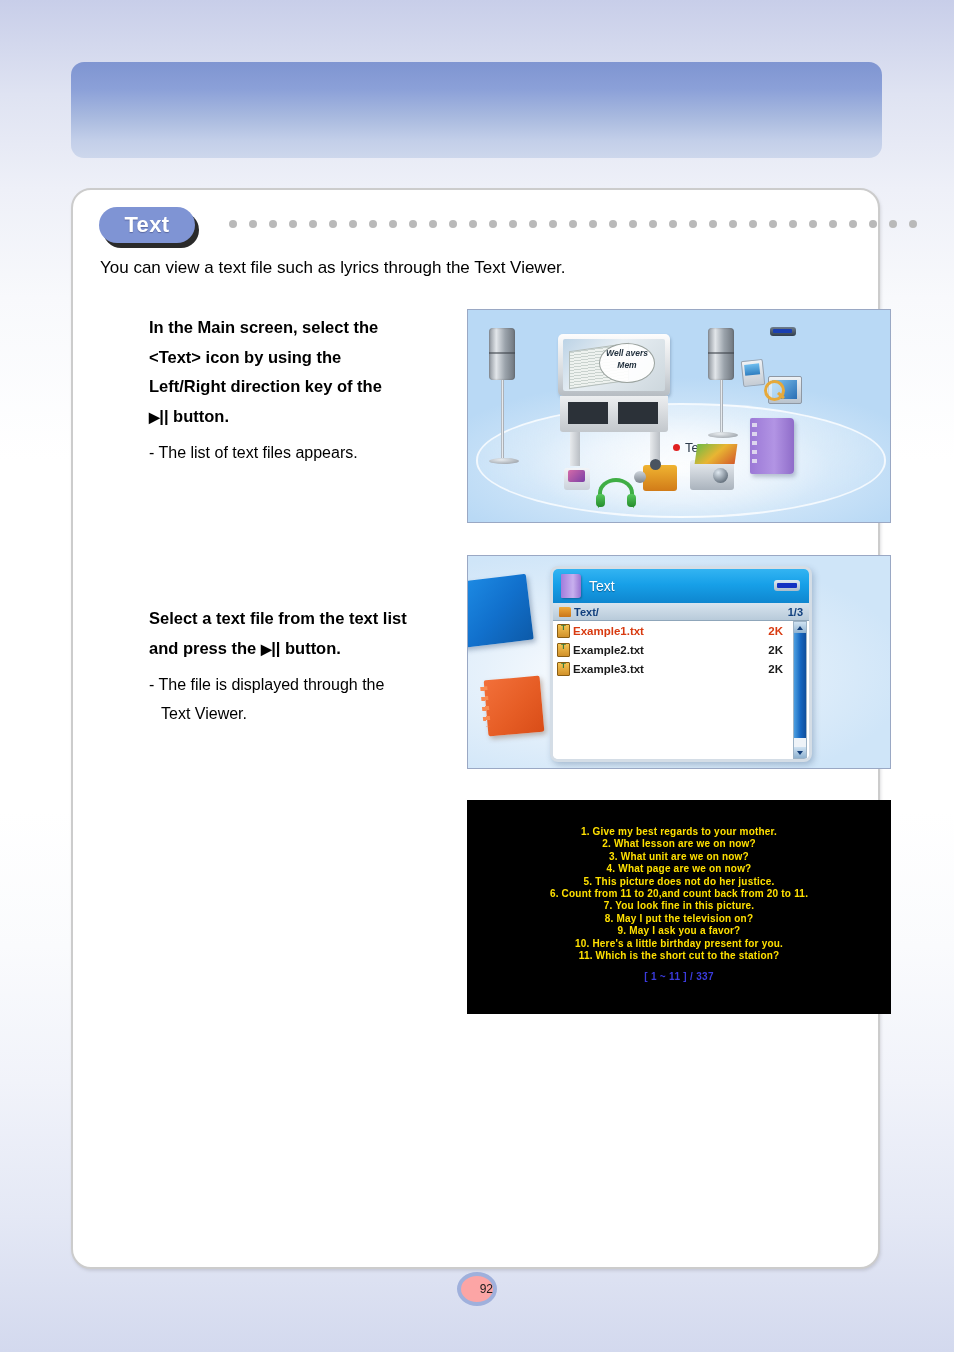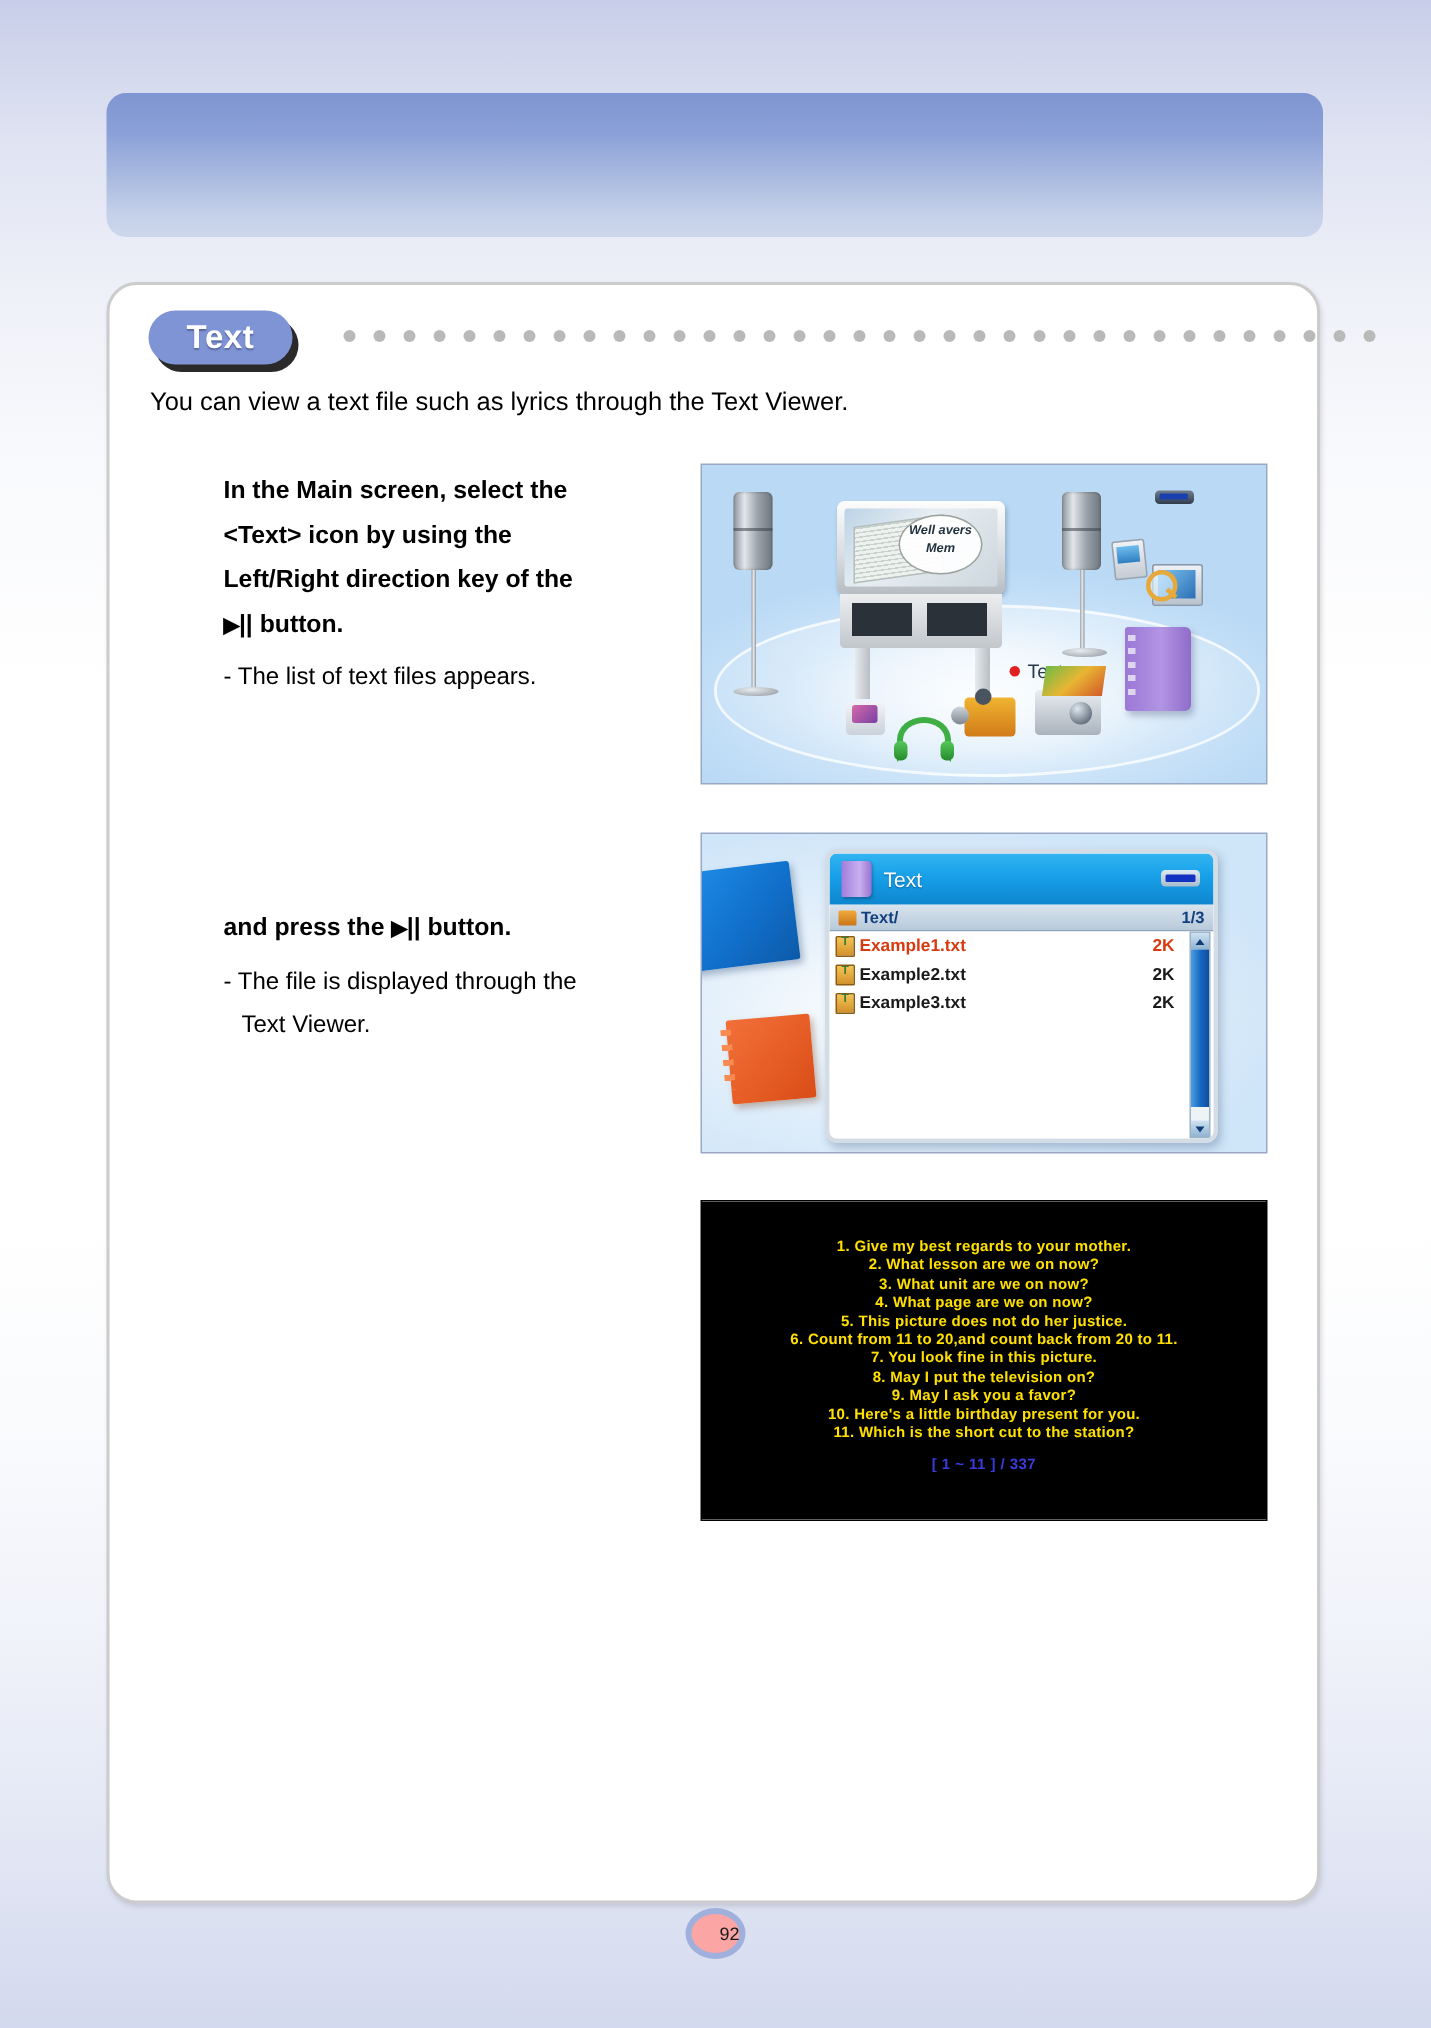--- a/index.html
+++ b/index.html
@@ -141,21 +141,21 @@
   }
   .playsym {
     font-size: 14px;
     letter-spacing: -0.5px;
   }
 
   
   .shot {
     position: absolute;
     left: 394px;
-    width: 378px;
+    width: 424px;
     height: 214px;
     overflow: hidden;
     border: 1px solid #9aa8c4;
     box-sizing: border-box;
   }
   .shot-1 { top: 119px; }
   .shot-2 { top: 365px; }
   .shot-3 { top: 610px; border-color: #000000; }
 
   
@@ -769,20 +769,21 @@
         <span class="playsym">▶</span><span>|| button.</span>
       </div>
     </div>
     <div class="step-note">
       <div>- The list of text files appears.</div>
     </div>
   </div>
 
   <div class="step step-2">
     <div class="step-title">
+      <div>Select a text file from the text list</div>
       <div>
         <span>and press the </span><span class="playsym">▶</span><span>|| button.</span>
       </div>
     </div>
     <div class="step-note">
       <div>- The file is displayed through the</div>
       <span class="ind">Text Viewer.</span>
     </div>
   </div>
 

